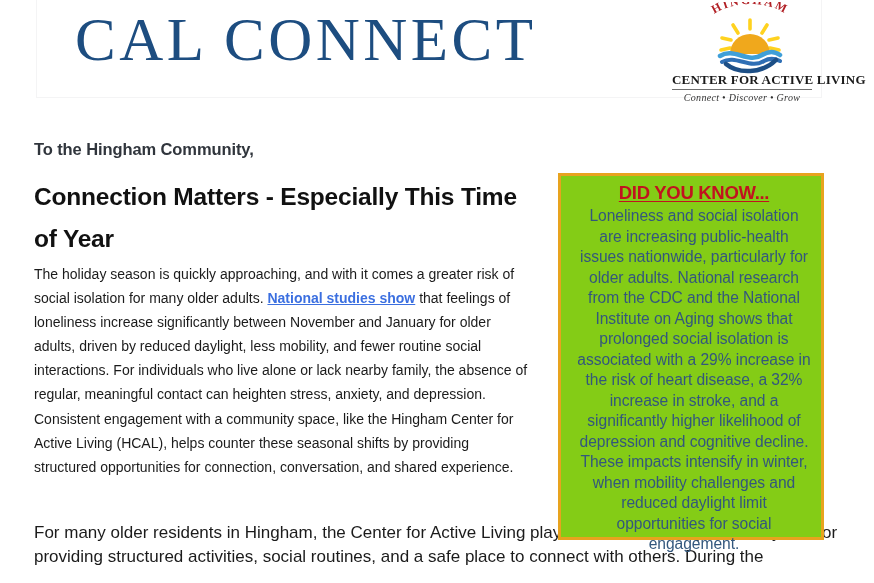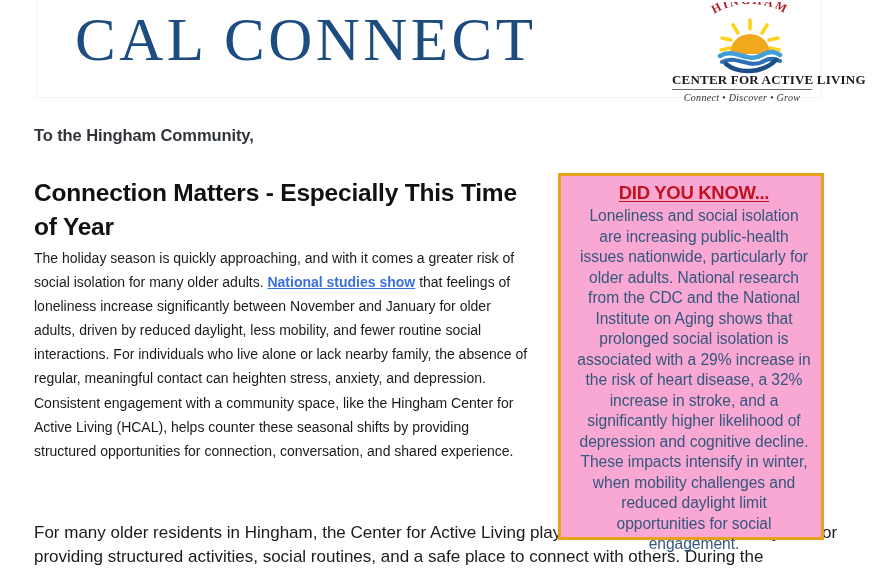--- a/index.html
+++ b/index.html
@@ -82,21 +82,21 @@
     color: #333333;
     margin-top: 2px;
     letter-spacing: 0.3px;
     white-space: nowrap;
   }
 
   
   #greeting-row {
     position: absolute;
     left: 34px;
-    top: 126px;
+    top: 140px;
     width: 788px;
     display: flex;
     justify-content: space-between;
     align-items: flex-end;
   }
   #greeting-text, #issue-line {
     font-family: "Liberation Sans", sans-serif;
     font-size: 16.5px;
     font-weight: 700;
     color: #30353c;
@@ -108,21 +108,21 @@
   #article {
     position: absolute;
     left: 34px;
     top: 176px;
     width: 500px;
   }
   #article-heading {
     margin: 0 0 2px 0;
     font-family: "Liberation Sans", sans-serif;
     font-size: 24.5px;
-    line-height: 34px;
+    line-height: 42px;
     font-weight: 700;
     color: #111111;
     letter-spacing: -0.2px;
   }
   .body-para {
     margin: 0;
     font-family: "Liberation Sans", sans-serif;
     font-size: 14px;
     line-height: 24.1px;
     color: #1b1b1b;
@@ -146,21 +146,21 @@
   }
 
   
   #didyouknow {
     position: absolute;
     left: 558px;
     top: 173px;
     width: 266px;
     height: 367px;
     box-sizing: border-box;
-    background: #f9a8d4;
+    background: #84cc16;
     border: 3px solid #e8a31e;
     padding: 5px 10px 6px 16px;
     text-align: center;
   }
   #didyouknow-title {
     margin: 0 0 1px 0;
     font-family: "Liberation Sans", sans-serif;
     font-size: 18.5px;
     line-height: 24px;
     font-weight: 700;

